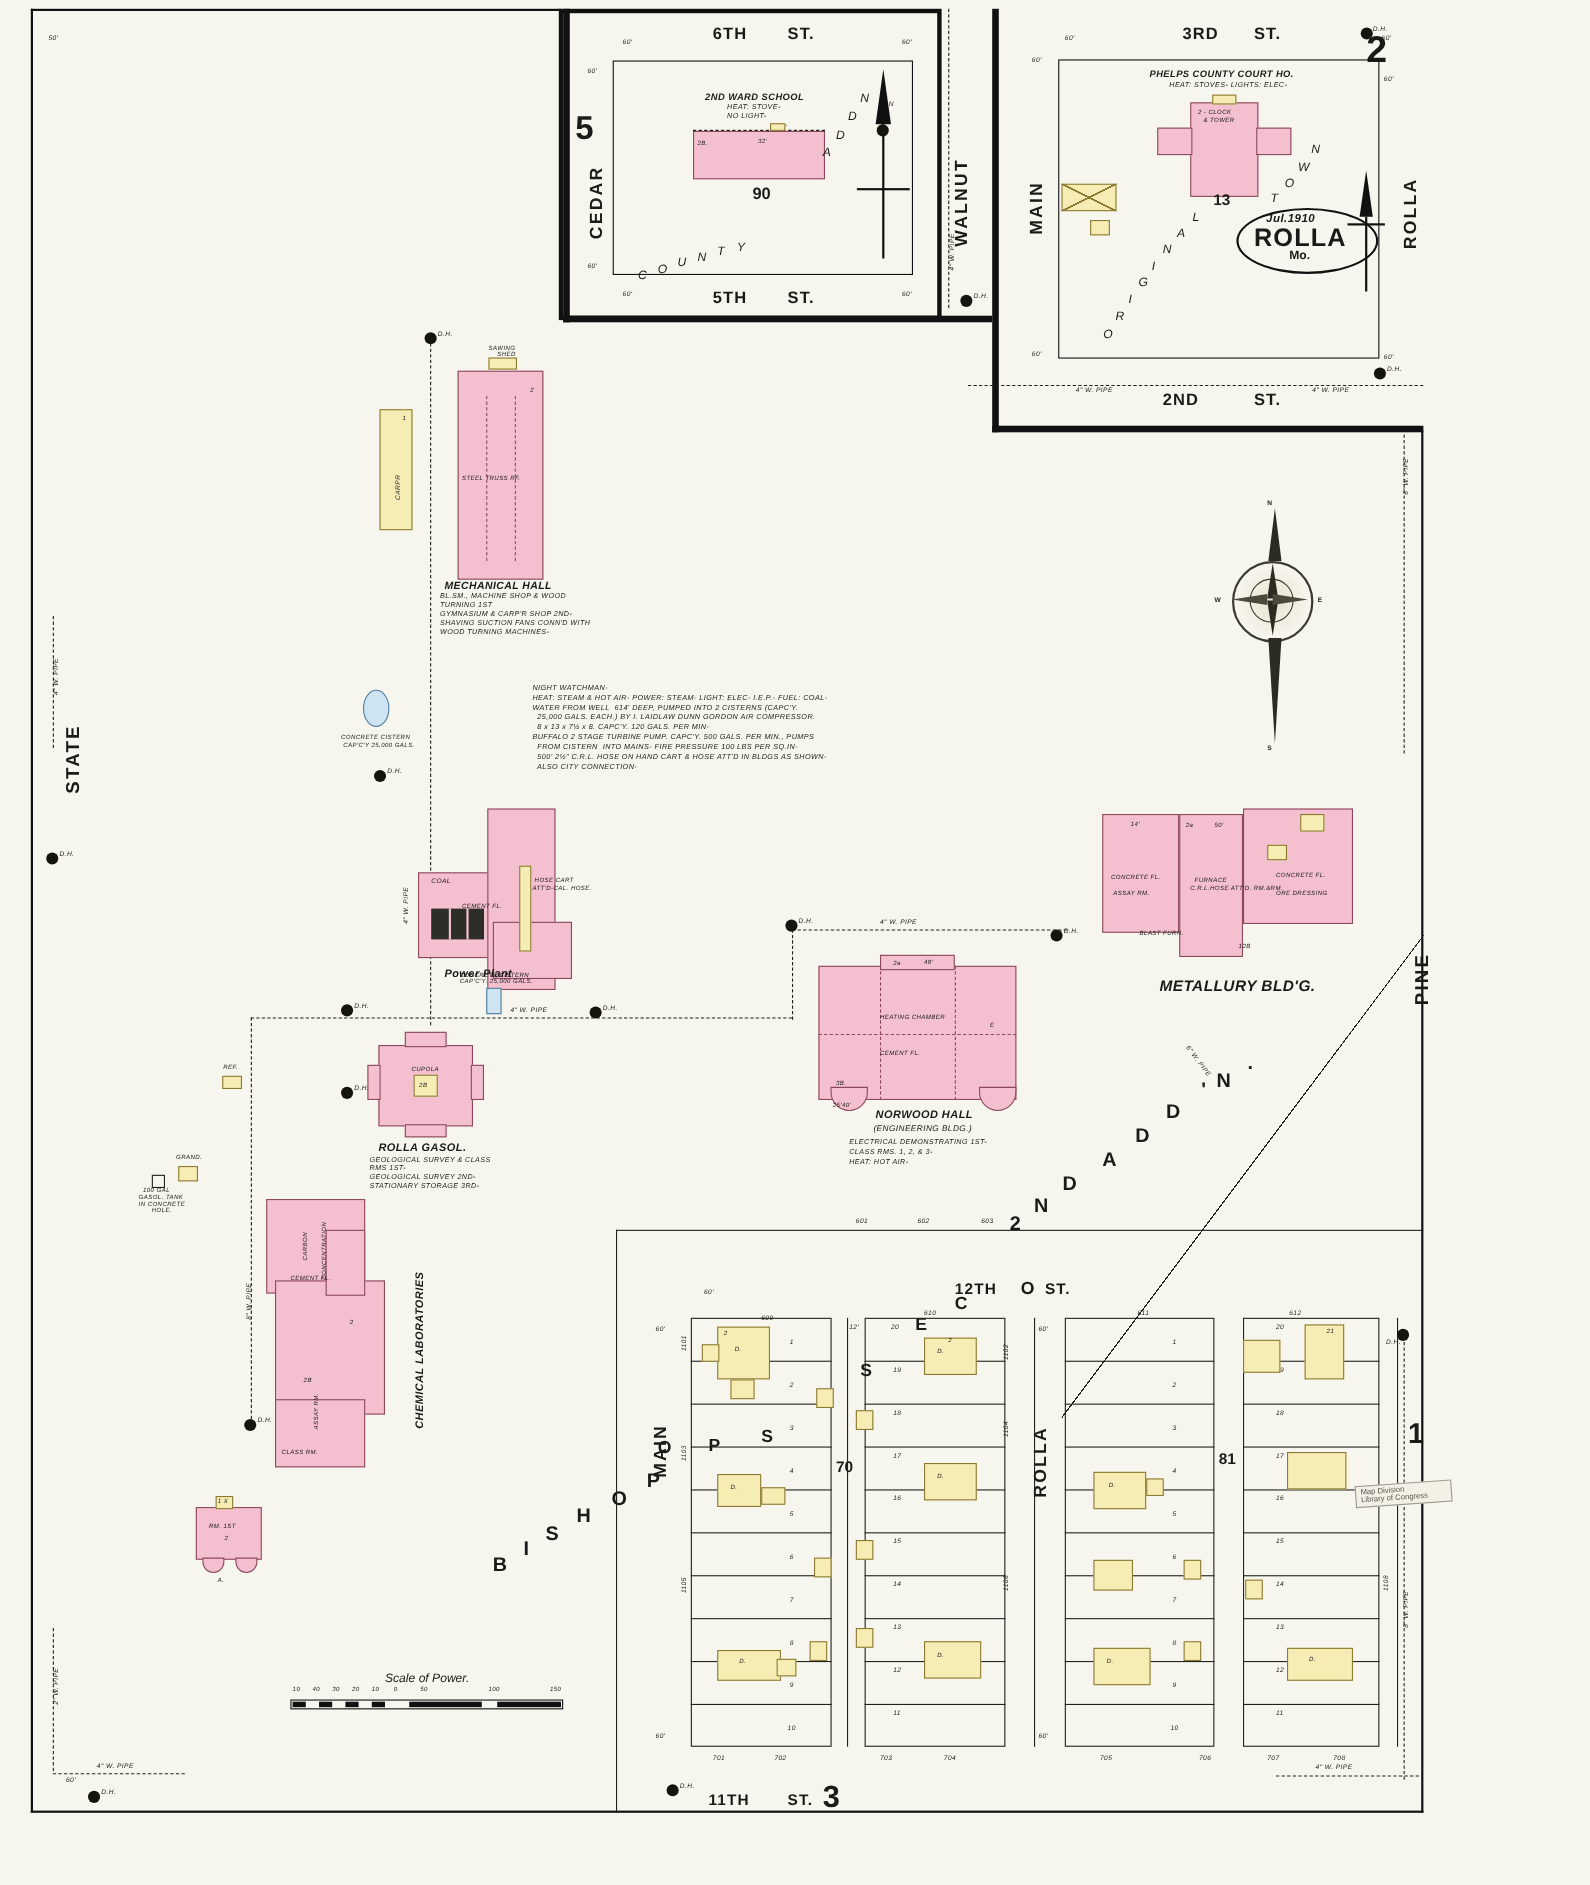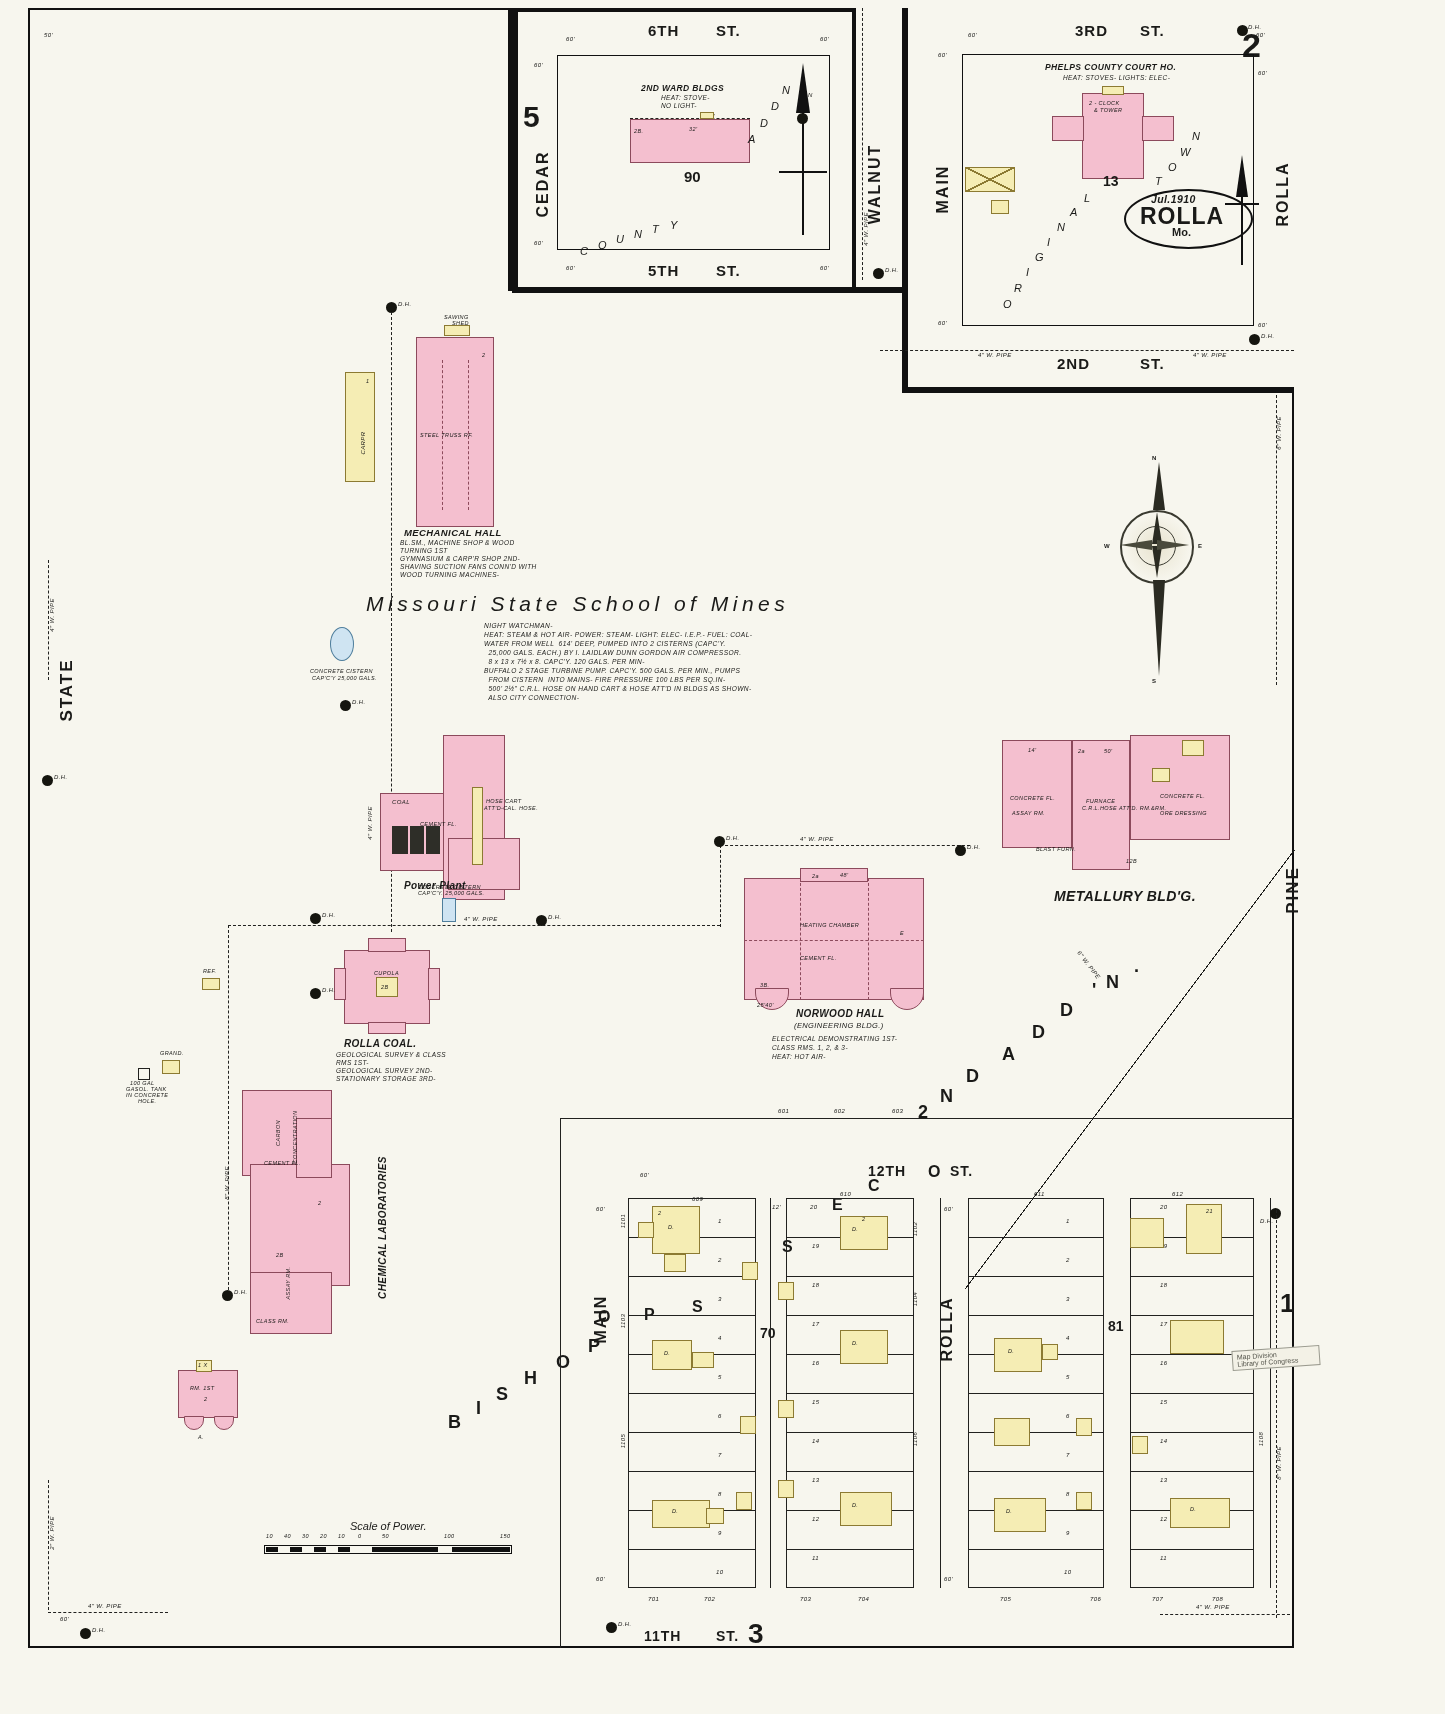--- a/index.html
+++ b/index.html
@@ -52,21 +52,21 @@
   <div class="t blk rot90c" style="left:498px;top:175px;width:90px;text-align:center;font-size:16px;letter-spacing:2px;">CEDAR</div>
   <div class="t blk rot90c" style="left:825px;top:175px;width:100px;text-align:center;font-size:16px;letter-spacing:2px;">WALNUT</div>
 
   <div class="t blk" style="left:523px;top:100px;font-size:30px;">5</div>
 
   <div class="frame" style="left:557px;top:55px;width:273px;height:195px;border-width:1.5px;"></div>
 
   <div class="bldg" style="left:630px;top:119px;width:120px;height:44px;"></div>
   <div class="dash" style="left:630px;top:118px;width:120px;"></div>
 
-  <div class="t hand" style="left:641px;top:83px;font-size:8.5px;font-weight:bold;">2ND WARD BLDGS</div>
+  <div class="t hand" style="left:641px;top:83px;font-size:8.5px;font-weight:bold;">2ND WARD SCHOOL</div>
   <div class="t hand" style="left:661px;top:94px;font-size:6.5px;">HEAT: STOVE-</div>
   <div class="t hand" style="left:661px;top:102px;font-size:6.5px;">NO LIGHT-</div>
   <div class="t blk" style="left:684px;top:168px;font-size:15px;">90</div>
   <div class="t hand xsm" style="left:634px;top:128px;">2B.</div>
   <div class="t hand xsm" style="left:689px;top:126px;">32'</div>
   <div class="t hand xsm" style="left:706px;top:113px;">1R'</div>
   <div class="bldg-y" style="left:700px;top:112px;width:14px;height:7px;"></div>
 
   <div class="t hand" style="left:580px;top:245px;font-size:11px;">C</div>
   <div class="t hand" style="left:598px;top:239px;font-size:11px;">O</div>
@@ -214,21 +214,20 @@
   <div class="t hand xsm" style="left:420px;top:432px;">STEEL TRUSS RF.</div>
   <div class="t hand xsm" style="left:482px;top:352px;">2</div>
 
   <div class="t hand" style="left:404px;top:527px;font-size:9.5px;font-weight:bold;">MECHANICAL HALL</div>
   <div class="t hand" style="left:400px;top:539px;font-size:6.5px;">BL.SM., MACHINE SHOP &amp; WOOD</div>
   <div class="t hand" style="left:400px;top:547px;font-size:6.5px;">TURNING 1ST</div>
   <div class="t hand" style="left:400px;top:555px;font-size:6.5px;">GYMNASIUM &amp; CARP'R SHOP 2ND-</div>
   <div class="t hand" style="left:400px;top:563px;font-size:6.5px;">SHAVING SUCTION FANS CONN'D WITH</div>
   <div class="t hand" style="left:400px;top:571px;font-size:6.5px;">WOOD TURNING MACHINES-</div>
 
-  <div class="t" style="left:366px;top:592px;font-size:21px;font-style:italic;letter-spacing:4.5px;font-weight:500;">Missouri State School of Mines</div>
 
   <div class="t hand" style="left:484px;top:622px;font-size:6.6px;">NIGHT WATCHMAN-</div>
   <div class="t hand" style="left:484px;top:631px;font-size:6.6px;">HEAT: STEAM &amp; HOT AIR- POWER: STEAM- LIGHT: ELEC- I.E.P.- FUEL: COAL-</div>
   <div class="t hand" style="left:484px;top:640px;font-size:6.6px;">WATER FROM WELL  614' DEEP, PUMPED INTO 2 CISTERNS (CAPC'Y.</div>
   <div class="t hand" style="left:484px;top:649px;font-size:6.6px;">  25,000 GALS. EACH.) BY I. LAIDLAW DUNN GORDON AIR COMPRESSOR.</div>
   <div class="t hand" style="left:484px;top:658px;font-size:6.6px;">  8 x 13 x 7½ x 8. CAPC'Y. 120 GALS. PER MIN-</div>
   <div class="t hand" style="left:484px;top:667px;font-size:6.6px;">BUFFALO 2 STAGE TURBINE PUMP. CAPC'Y. 500 GALS. PER MIN., PUMPS</div>
   <div class="t hand" style="left:484px;top:676px;font-size:6.6px;">  FROM CISTERN  INTO MAINS- FIRE PRESSURE 100 LBS PER SQ.IN-</div>
   <div class="t hand" style="left:484px;top:685px;font-size:6.6px;">  500' 2½" C.R.L. HOSE ON HAND CART &amp; HOSE ATT'D IN BLDGS AS SHOWN-</div>
   <div class="t hand" style="left:484px;top:694px;font-size:6.6px;">  ALSO CITY CONNECTION-</div>
@@ -338,21 +337,21 @@
 
   <div class="bldg" style="left:344px;top:950px;width:86px;height:74px;"></div>
   <div class="bldg" style="left:368px;top:938px;width:38px;height:14px;"></div>
   <div class="bldg" style="left:334px;top:968px;width:12px;height:32px;"></div>
   <div class="bldg" style="left:428px;top:968px;width:12px;height:32px;"></div>
   <div class="bldg" style="left:368px;top:1022px;width:38px;height:12px;"></div>
   <div class="bldg-y" style="left:376px;top:977px;width:22px;height:20px;"></div>
   <div class="t hand xsm" style="left:374px;top:970px;">CUPOLA</div>
   <div class="t hand xsm" style="left:381px;top:984px;">2B</div>
 
-  <div class="t hand" style="left:344px;top:1038px;font-size:10px;font-weight:bold;">ROLLA COAL.</div>
+  <div class="t hand" style="left:344px;top:1038px;font-size:10px;font-weight:bold;">ROLLA GASOL.</div>
   <div class="t hand" style="left:336px;top:1051px;font-size:6.5px;">GEOLOGICAL SURVEY &amp; CLASS</div>
   <div class="t hand" style="left:336px;top:1059px;font-size:6.5px;">RMS 1ST-</div>
   <div class="t hand" style="left:336px;top:1067px;font-size:6.5px;">GEOLOGICAL SURVEY 2ND-</div>
   <div class="t hand" style="left:336px;top:1075px;font-size:6.5px;">STATIONARY STORAGE 3RD-</div>
 
   <div class="dh" style="left:310px;top:988px;"></div>
   <div class="t hand tiny" style="left:322px;top:987px;">D.H.</div>
   <div class="bldg-y" style="left:202px;top:978px;width:18px;height:12px;"></div>
   <div class="t hand xsm" style="left:203px;top:968px;">REF.</div>
 

